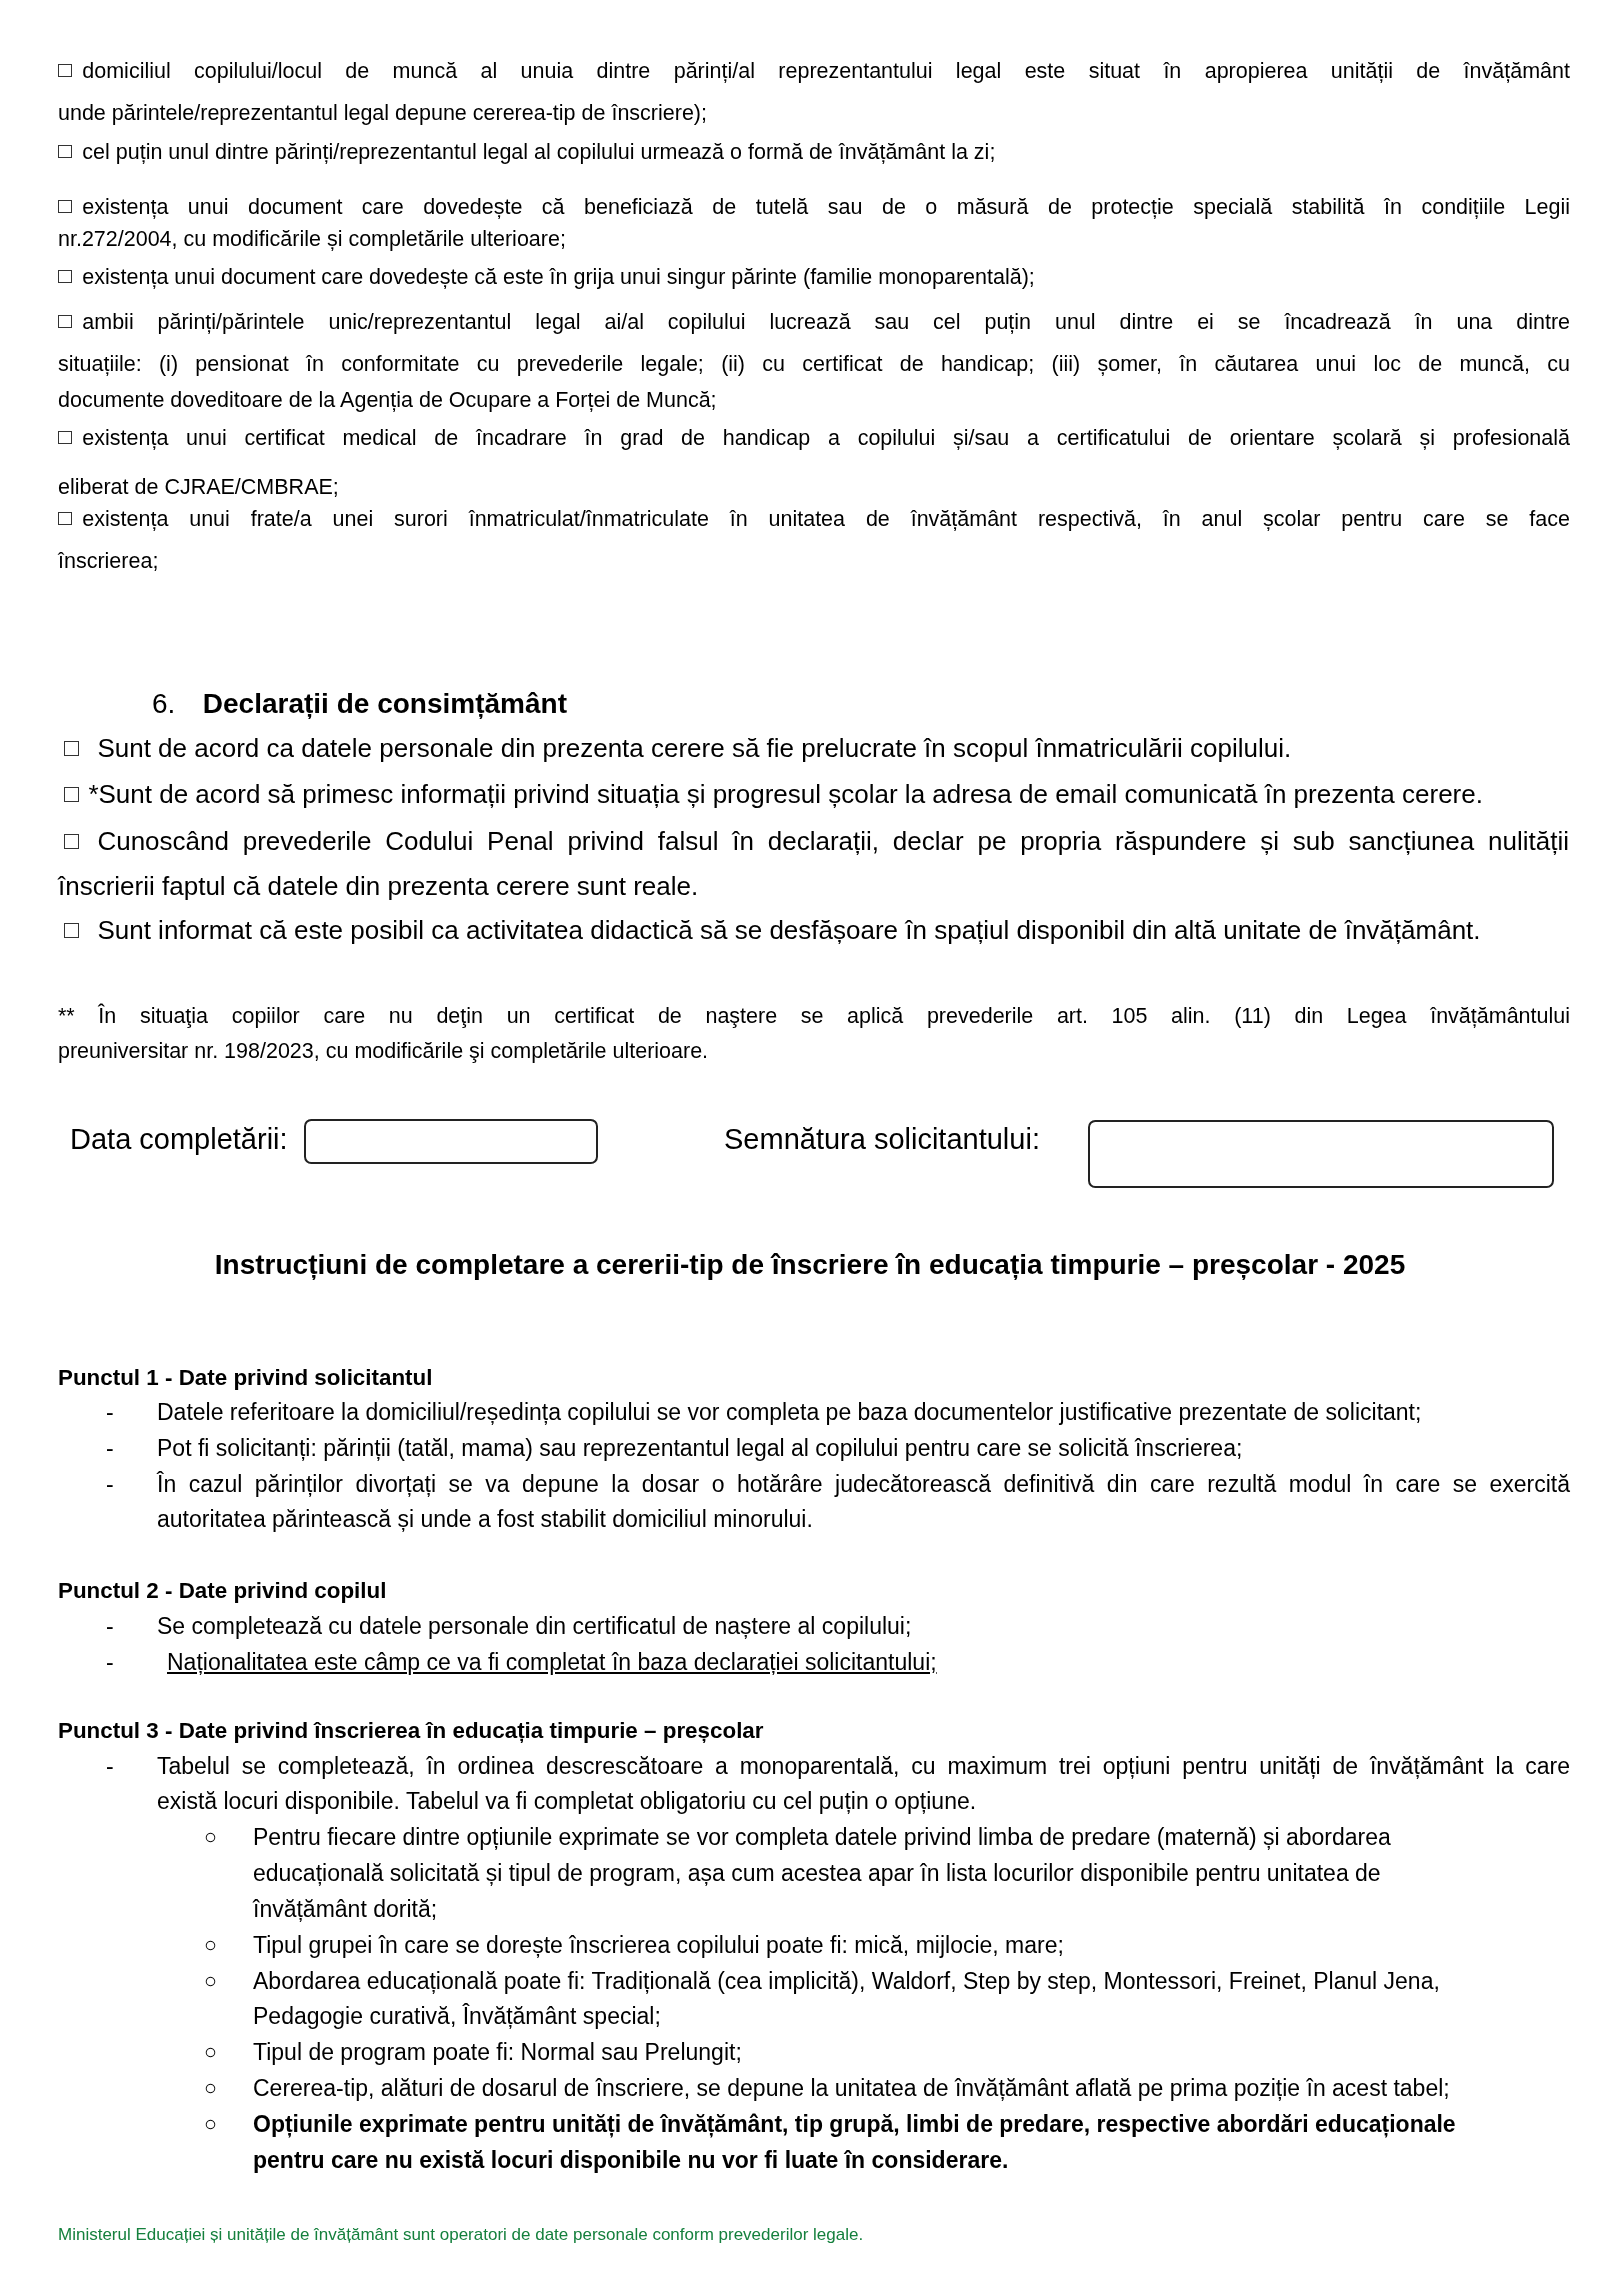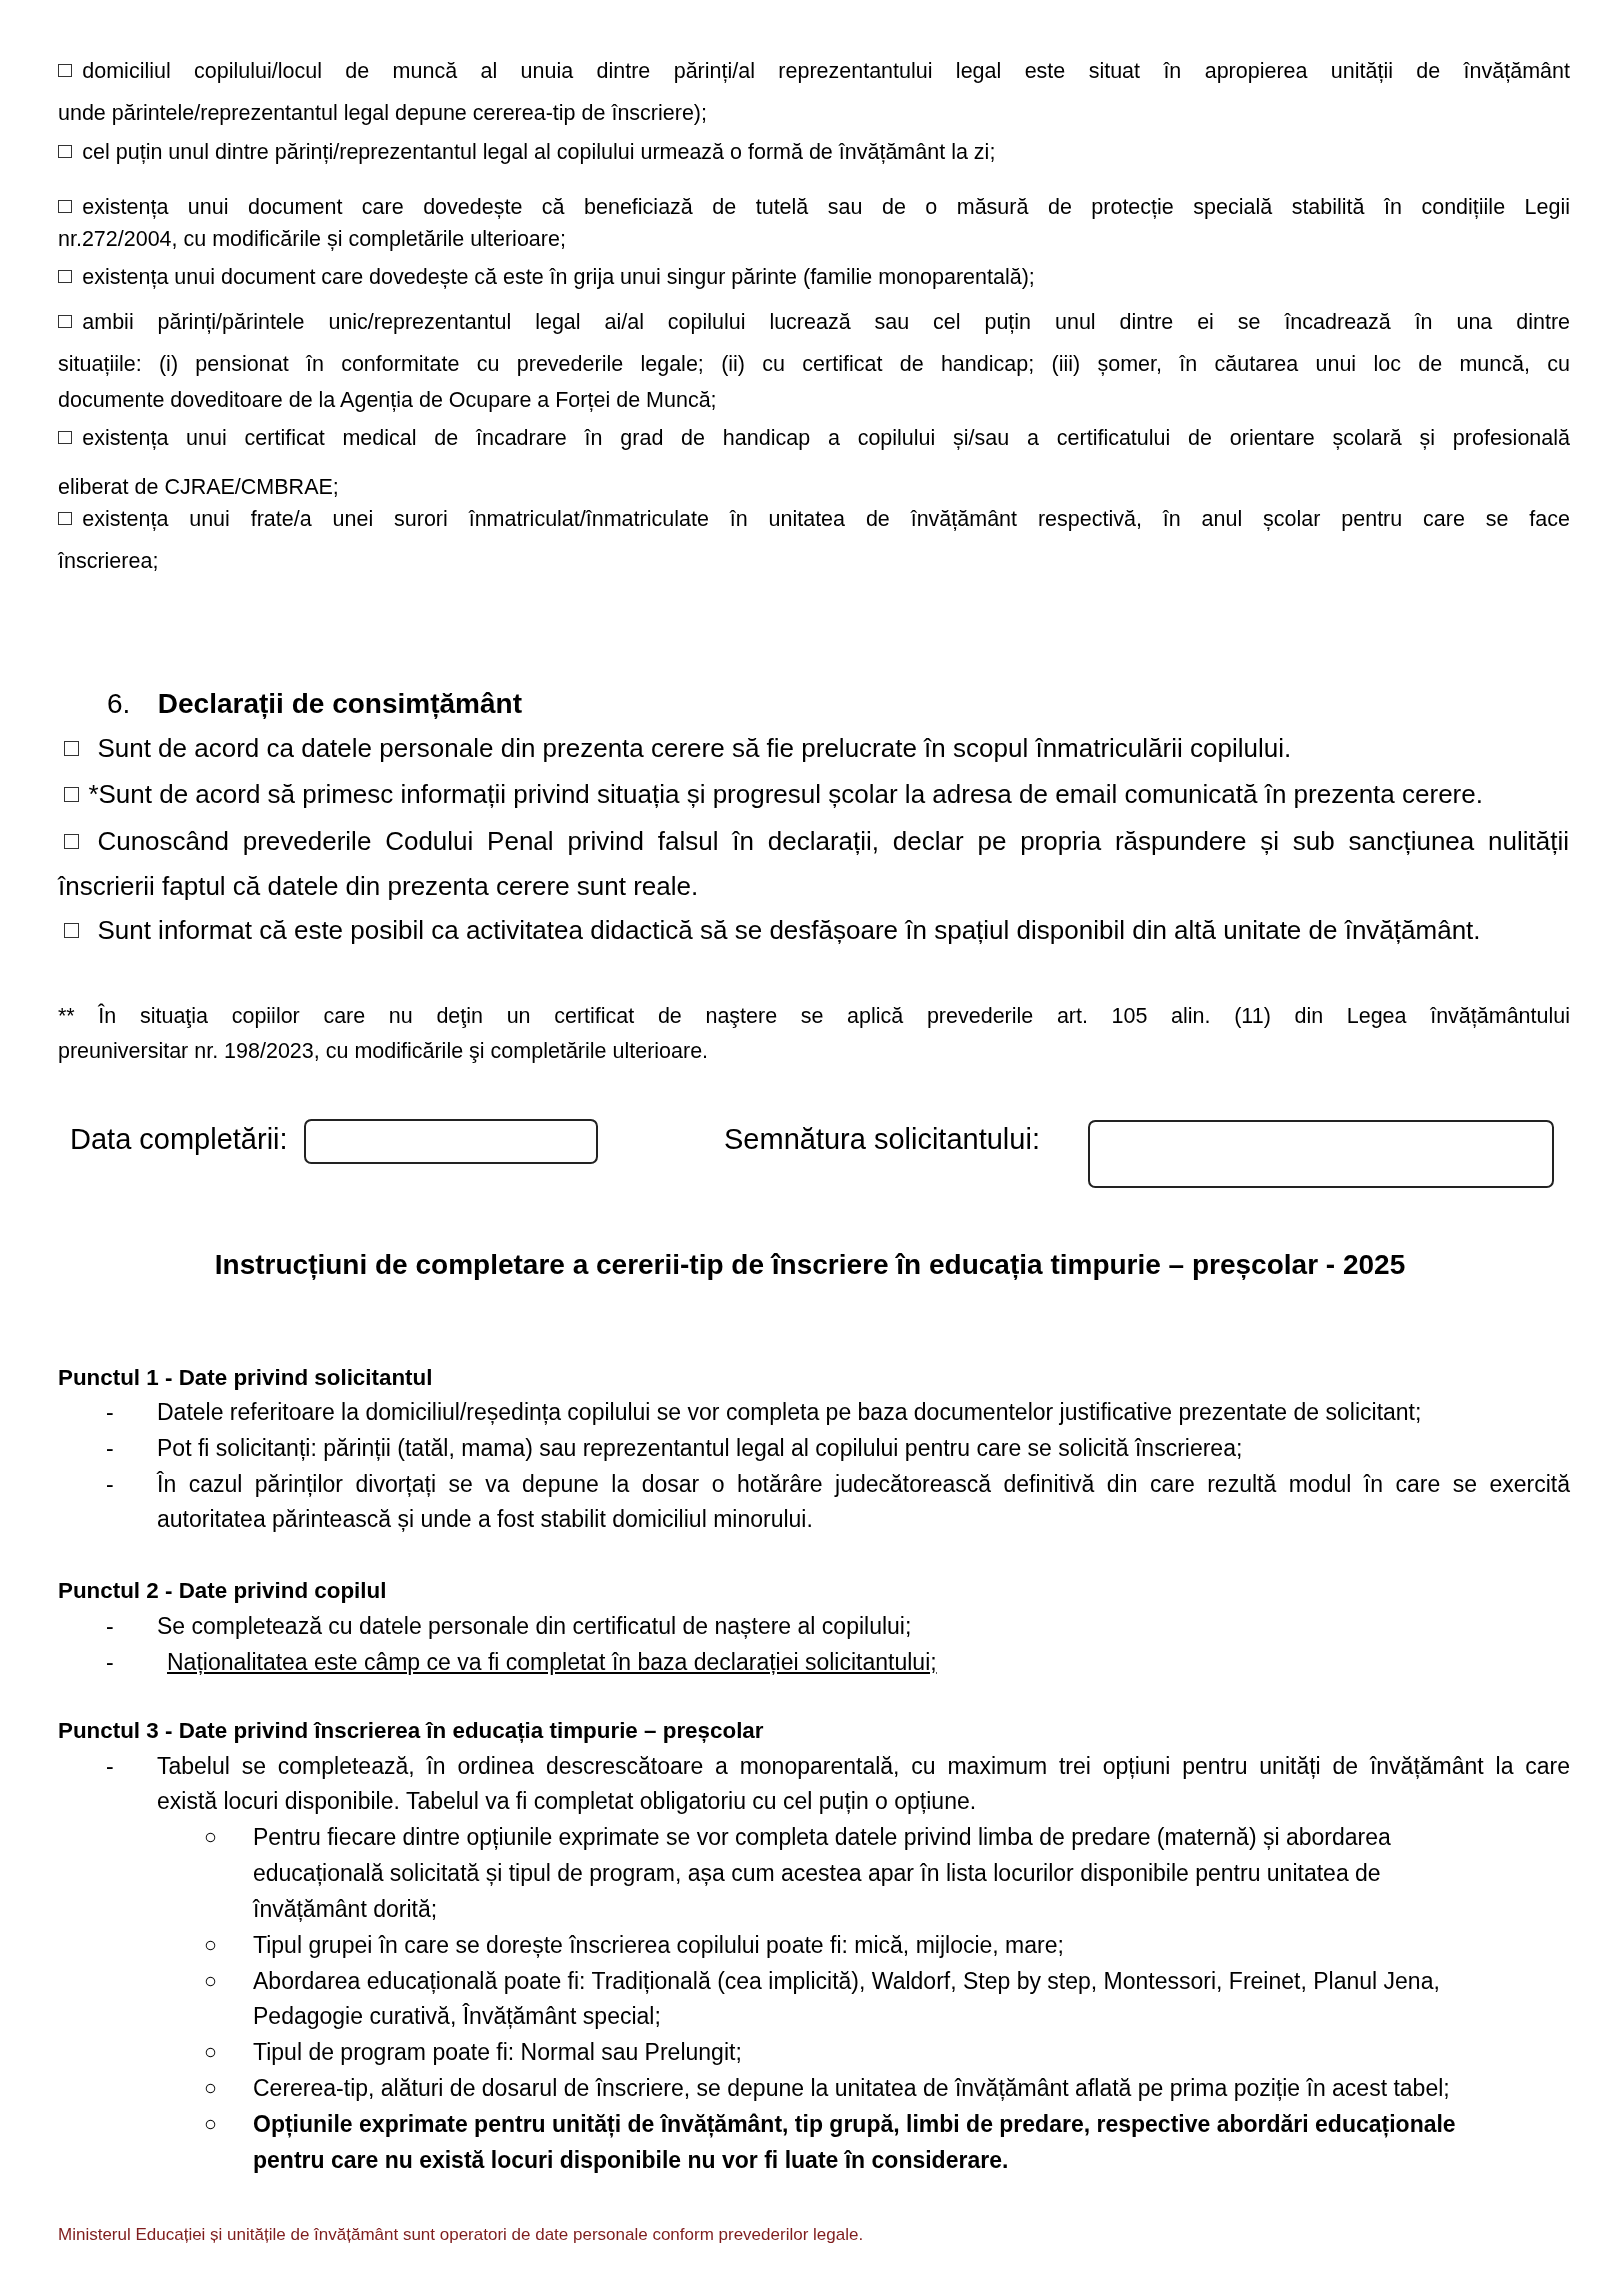--- a/index.html
+++ b/index.html
@@ -4,32 +4,32 @@
 <style>
   html, body { margin:0; padding:0; background:#ffffff; }
   body { width:1620px; height:2293px; position:relative; overflow:hidden;
          font-family:"Liberation Sans", "DejaVu Sans", sans-serif; color:#000; }
   .abs { position:absolute; white-space:nowrap; }
   .blk1 { font-size:21.5px; }
   .just { position:absolute; left:58px; width:1512px; text-align:justify; text-align-last:justify; white-space:nowrap; }
   .cb { display:inline-block; width:11.6px; height:11.6px; border:1.3px solid #333; margin-right:10.7px; vertical-align:0.9px; }
   .cb-lg { width:13.4px; height:13.4px; margin-right:18px; }
   .sec6 { font-size:26px; }
-  .h6 { font-size:28px; }
+  .h6 { font-size:28px;margin-left:45px; }
   .h6 b { font-weight:bold; }
   .foot { font-size:21.5px; }
   .lbl { font-size:29px; }
   .box { position:absolute; border:2.2px solid #222; border-radius:7.2px; background:#fff; }
   .title { font-size:28px; font-weight:bold; }
   .ph { font-size:22.4px; font-weight:bold;text-align:right; }
   .ins { font-size:23px; }
   .dash { position:absolute; left:106px; font-size:23px; }
   .circ { position:absolute; left:204px; font-size:21.5px; }
   .bold { font-weight:bold; }
-  .footer { font-size:17px; color:#7f1d1d; }
+  .footer { font-size:17px; color:#15803d; }
 </style>
 </head>
 <body>
 
 <div>
 
   <div class="just blk1" style="top:59px;">
     <span class="cb"></span><span>domiciliul copilului/locul de muncă al unuia dintre părinți/al reprezentantului legal este situat în apropierea unității de învățământ</span>
   </div>
   <div class="abs blk1" style="left:58px;top:101px;">unde părintele/reprezentantul legal depune cererea-tip de înscriere);</div>

